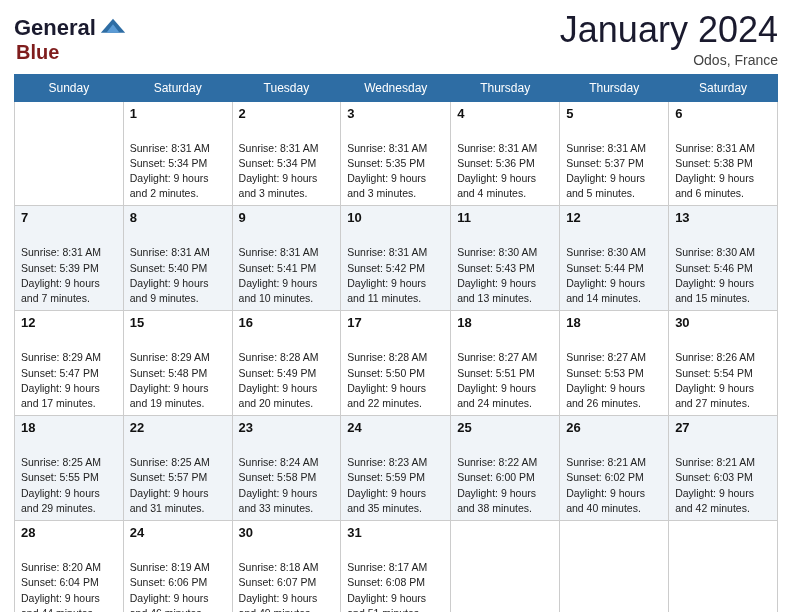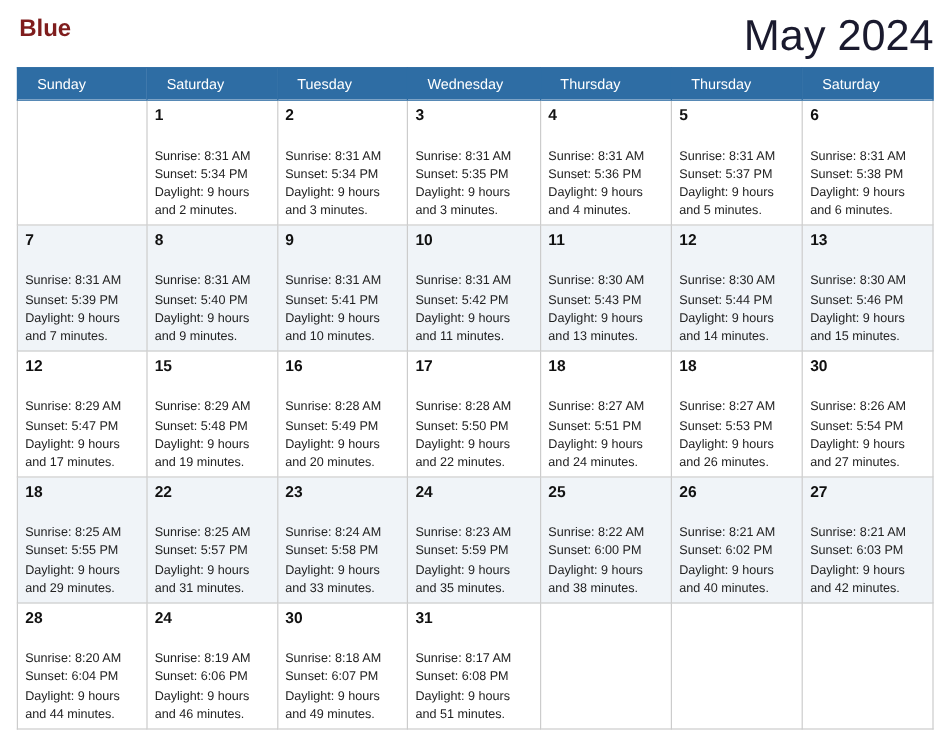--- a/index.html
+++ b/index.html
@@ -53,22 +53,22 @@
       margin-top: 2px;
     }
     .calendar {
       width: 100%;
       border-collapse: collapse;
       font-size: 11px;
     }
     .calendar th {
       background: #2e6da4;
       color: #fff;
-      text-align: left;
-      padding: 6px 16px;
+      text-align: center;
+      padding: 6px 3px;
       font-size: 12px;
       font-weight: normal;
       border: 1px solid #2e6da4;
     }
     .calendar td {
       border: 1px solid #ccc;
       vertical-align: top;
       padding: 4px 6px;
       width: 113px;
       min-height: 80px;
@@ -96,25 +96,33 @@
       background: #fff !important;
     }
   </style>
 </head>
 <body>
 
 <div class="page">
   <div class="header">
     <div class="logo">
       <div>
+        <div style="display:flex;align-items:center;">
+          <span class="logo-text">General</span>
+          <svg class="logo-icon" viewBox="0 0 30 30" xmlns="http://www.w3.org/2000/svg">
+            <polygon points="2,20 15,5 28,20" fill="#2e6da4"></polygon>
+            <polygon points="8,20 15,11 22,20" fill="#5b9bd5"></polygon>
+          </svg>
+        </div>
         <span class="logo-text" style="color:#7f1d1d;font-size:20px;margin-left:2px;">Blue</span>
       </div>
     </div>
     <div class="title-block">
-      <div class="month-title">May 2024</div>
+      <div class="month-title">January 2024</div>
+      <div class="location">Odos, France</div>
     </div>
   </div>
 
   <table class="calendar">
     <thead>
       <tr>
       <th>Sunday</th>
           <th>Saturday</th>
           <th>Tuesday</th>
           <th>Wednesday</th>

